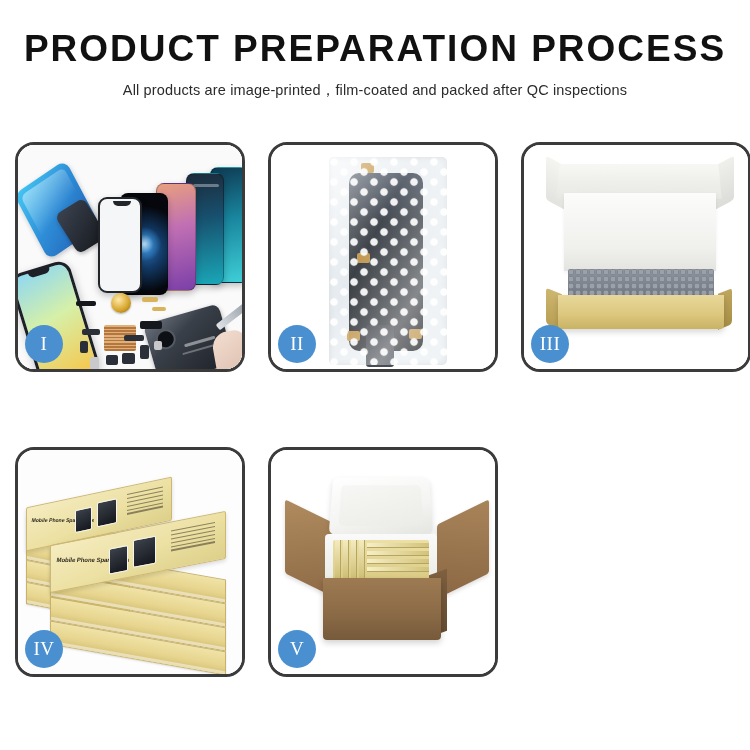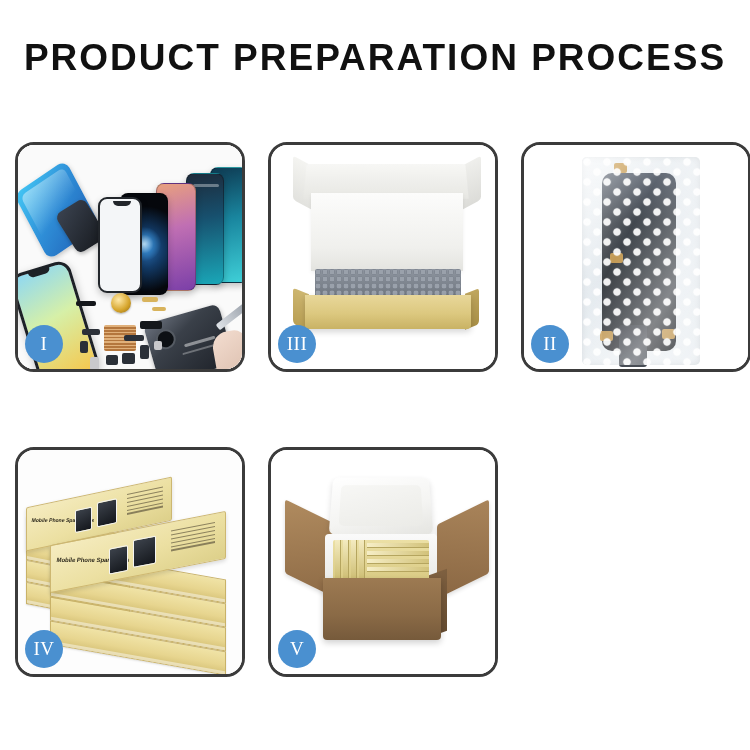--- a/index.html
+++ b/index.html
@@ -7,21 +7,21 @@
   html, body {
     width: 750px; height: 750px;
     background: #ffffff;
     font-family: "Liberation Sans", sans-serif;
     overflow: hidden;
   }
 
   .page { position: relative; width: 750px; height: 750px; background:#fff; }
 
   
-  .header { width: 750px; padding-top: 39px; text-align: center; }
+  .header { width: 750px; padding-top: 30px; text-align: center; }
   .title {
     font-family: "Liberation Sans", sans-serif;
     font-size: 37px; font-weight: 700; color: #111;
     letter-spacing: 2.0px; line-height: 1.0; white-space: nowrap;
   }
   .subtitle {
     margin-top: 14px;
     font-family: "Liberation Sans", sans-serif;
     font-size: 14.5px; font-weight: 400; color: #2b2b2b;
     letter-spacing: .15px; white-space: nowrap;
@@ -356,20 +356,21 @@
     background: rgba(118,90,58,.55); border-radius:2px;
   }
 </style>
 </head>
 <body>
 
 <div class="page">
 
   <div class="header">
     <div class="title">PRODUCT PREPARATION PROCESS</div>
+    <div class="subtitle">All products are image-printed，film-coated and packed after QC inspections</div>
   </div>
 
   <div class="grid">
 
     <div class="panel p1">
       <div class="stage">
         <div class="bg"></div>
 
         <div class="screen-prot"></div>
         <div class="dark-phone-sm"></div>
@@ -403,54 +404,54 @@
         <div class="chip blk" style="left:122px; top:176px; width:22px; height:8px;"></div>
         <div class="chip" style="left:122px; top:200px; width:9px;  height:14px;"></div>
         <div class="chip l" style="left:136px; top:196px; width:8px;  height:9px;"></div>
         <div class="chip l" style="left:208px; top:214px; width:9px;  height:4px;"></div>
         <div class="chip l" style="left:216px; top:206px; width:8px;  height:4px;"></div>
 
         <div class="tweezer"></div>
         <div class="finger"></div>
 
         <div class="badge">I</div>
-      </div>
-    </div>
-
-    <div class="panel p3">
-      <div class="stage">
-        <div class="box3-flapL"></div>
-        <div class="box3-flapR"></div>
-        <div class="box3-lid"></div>
-        <div class="box3-foam"></div>
-        <div class="box3-grey"></div>
-        <div class="box3-left"></div>
-        <div class="box3-right"></div>
-        <div class="box3-front"></div>
-        <div class="badge">III</div>
       </div>
     </div>
 
     <div class="panel p2">
       <div class="stage">
         <div class="bubble-bag">
           <div class="inner-screen">
             <div class="flexstrip"></div>
           </div>
           <div class="tape" style="left:32px; top:6px;"></div>
           <div class="tape" style="left:28px; top:96px;"></div>
           <div class="tape" style="left:18px; top:174px;"></div>
           <div class="tape" style="left:80px; top:172px;"></div>
           <div class="bubbles"></div>
           <div class="bag-sheen"></div>
         </div>
         <div class="badge">II</div>
       </div>
     </div>
 
+    <div class="panel p3">
+      <div class="stage">
+        <div class="box3-flapL"></div>
+        <div class="box3-flapR"></div>
+        <div class="box3-lid"></div>
+        <div class="box3-foam"></div>
+        <div class="box3-grey"></div>
+        <div class="box3-left"></div>
+        <div class="box3-right"></div>
+        <div class="box3-front"></div>
+        <div class="badge">III</div>
+      </div>
+    </div>
+
     <div class="panel p4">
       <div class="stage">
         <div class="stackwrap">
 
           <div class="sbox" style="left:2px;  top:54px;  width:104px; height:22px; transform:skewY(11deg);">
               <div class="edge"></div>
             </div>
           <div class="sbox" style="left:2px;  top:76px;  width:104px; height:22px; transform:skewY(11deg);">
               <div class="edge"></div>
             </div>

